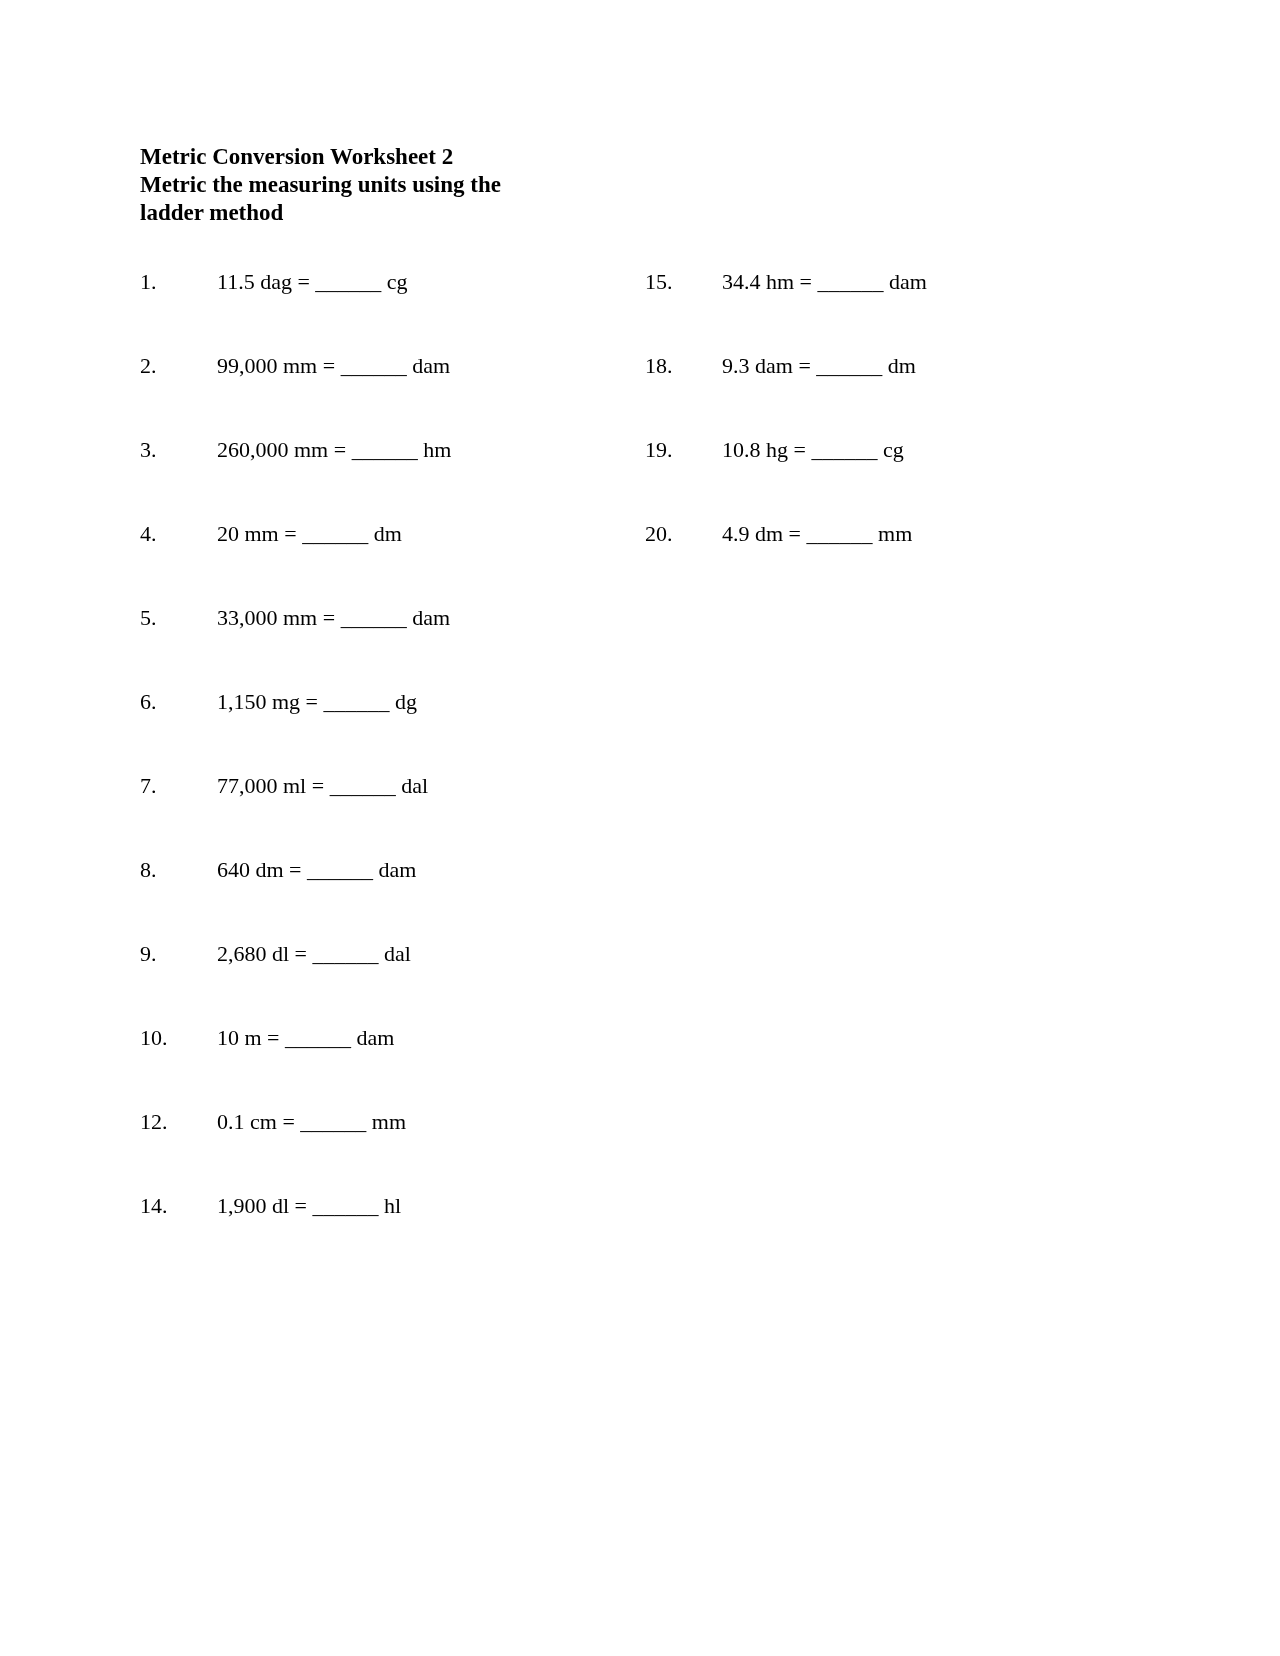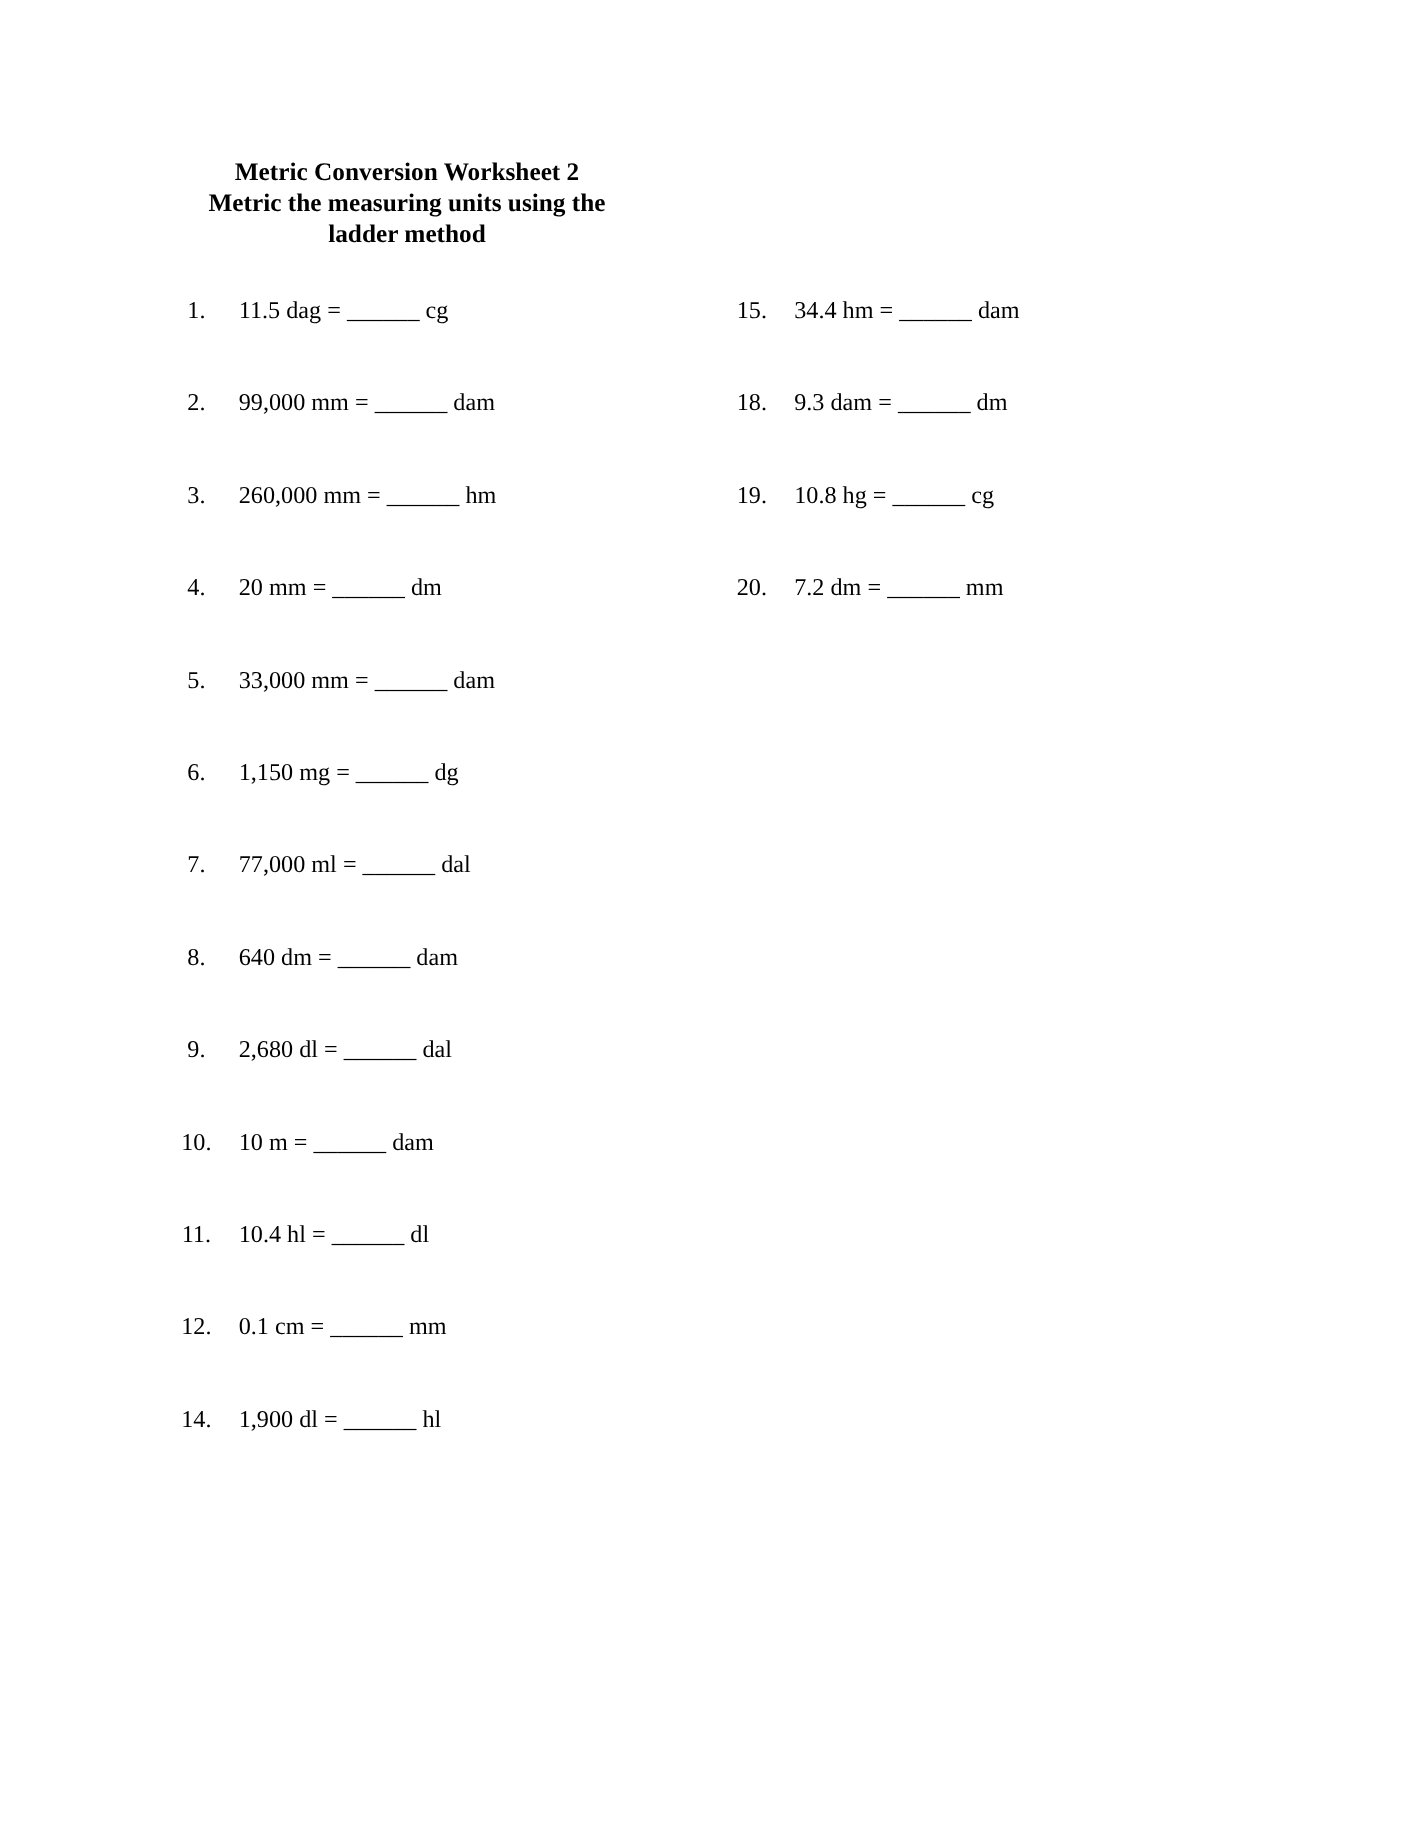--- a/index.html
+++ b/index.html
@@ -11,21 +11,20 @@
   body {
     width: 1280px;
     min-height: 1656px;
     font-family: "Liberation Serif", "DejaVu Serif", serif;
   }
   .page {
     box-sizing: border-box;
     width: 1280px;
     min-height: 1656px;
     padding: 143px 108px 60px 140px;
-    text-align: center;
   }
   .title-block {
     font-weight: bold;
     font-size: 23px;
     line-height: 1.22;
     width: 460px;
   }
   .title-block .line {
     display: block;
   }
@@ -118,24 +117,20 @@
   <div class="problem-row">
     <span class="problem-num">9.</span>
     <span class="problem-text">2,680 dl = ______ dal</span>
   </div>
 
   <div class="problem-row">
     <span class="problem-num">10.</span>
     <span class="problem-text">10 m = ______ dam</span>
   </div>
 
-  <div class="problem-row">
-    <span class="problem-num">11.</span>
-    <span class="problem-text">10.4 hl = ______ dl</span>
-  </div>
 
   <div class="problem-row">
     <span class="problem-num">12.</span>
     <span class="problem-text">0.1 cm = ______ mm</span>
   </div>
 
 
   <div class="problem-row">
     <span class="problem-num">14.</span>
     <span class="problem-text">1,900 dl = ______ hl</span>
@@ -154,18 +149,18 @@
     <span class="problem-text">9.3 dam = ______ dm</span>
   </div>
 
   <div class="problem-row">
     <span class="problem-num">19.</span>
     <span class="problem-text">10.8 hg = ______ cg</span>
   </div>
 
   <div class="problem-row">
     <span class="problem-num">20.</span>
-    <span class="problem-text">7.2 dm = ______ mm</span>
+    <span class="problem-text">4.9 dm = ______ mm</span>
   </div>
 </div>
   </div>
 
 </div>
 
 </body></html>

